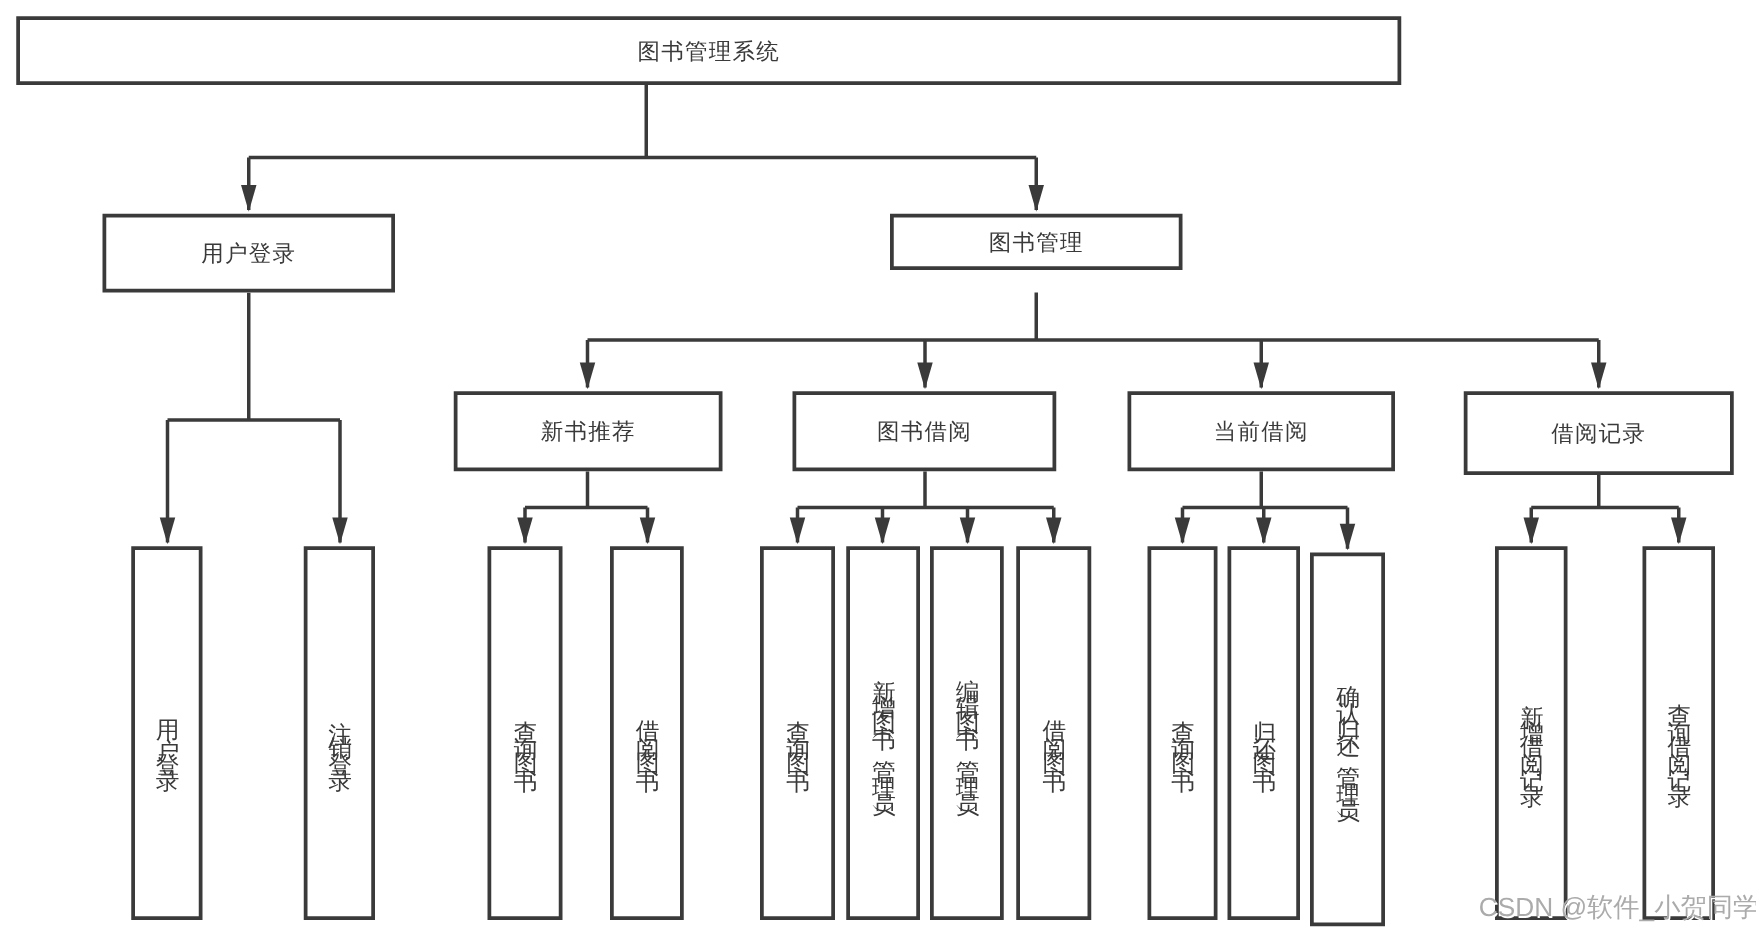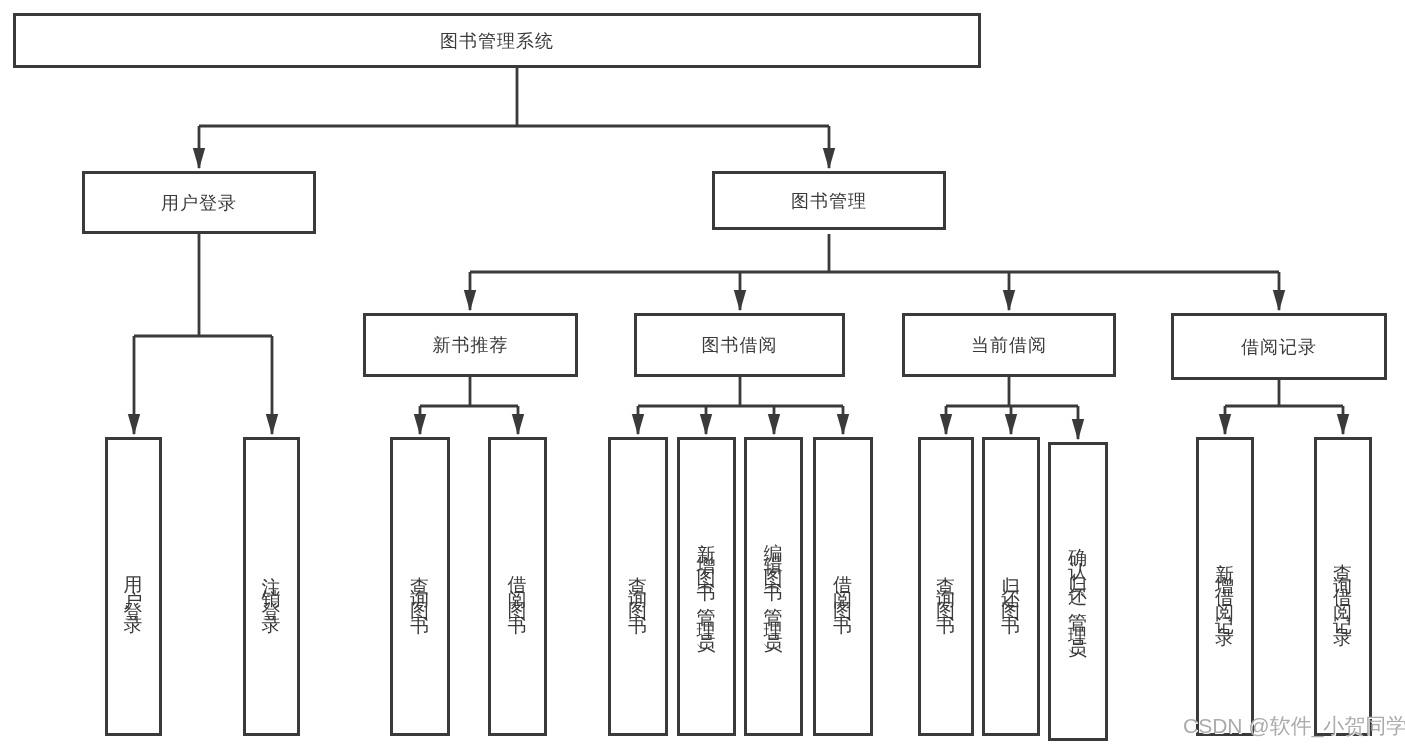--- a/index.html
+++ b/index.html
@@ -101,28 +101,28 @@
     </g>
 
     <g>
       <line x1="1279" y1="377" x2="1279" y2="406"></line>
       <line x1="1225" y1="406" x2="1343" y2="406"></line>
       <line x1="1225" y1="406" x2="1225" y2="434" marker-end="url(#arrowhead)"></line>
       <line x1="1343" y1="406" x2="1343" y2="434" marker-end="url(#arrowhead)"></line>
     </g>
   </svg>
 
-  <div class="box" style="left:13px;top:13px;width:968px;height:55px;">
+  <div class="box" style="left:13px;top:13px;width:1108px;height:55px;">
     <span class="hlabel">图书管理系统</span>
   </div>
 
   <div class="box" style="left:82px;top:171px;width:234px;height:63px;">
     <span class="hlabel">用户登录</span>
   </div>
-  <div class="box" style="left:712px;top:171px;width:234px;height:59px;">
+  <div class="box" style="left:712px;top:171px;width:234px;height:45px;">
     <span class="hlabel">图书管理</span>
   </div>
 
   <div class="box" style="left:363px;top:313px;width:215px;height:64px;align-items:center;">
     <span class="hlabel">新书推荐</span>
   </div>
   <div class="box" style="left:634px;top:313px;width:211px;height:64px;align-items:center;">
     <span class="hlabel">图书借阅</span>
   </div>
   <div class="box" style="left:902px;top:313px;width:214px;height:64px;">

